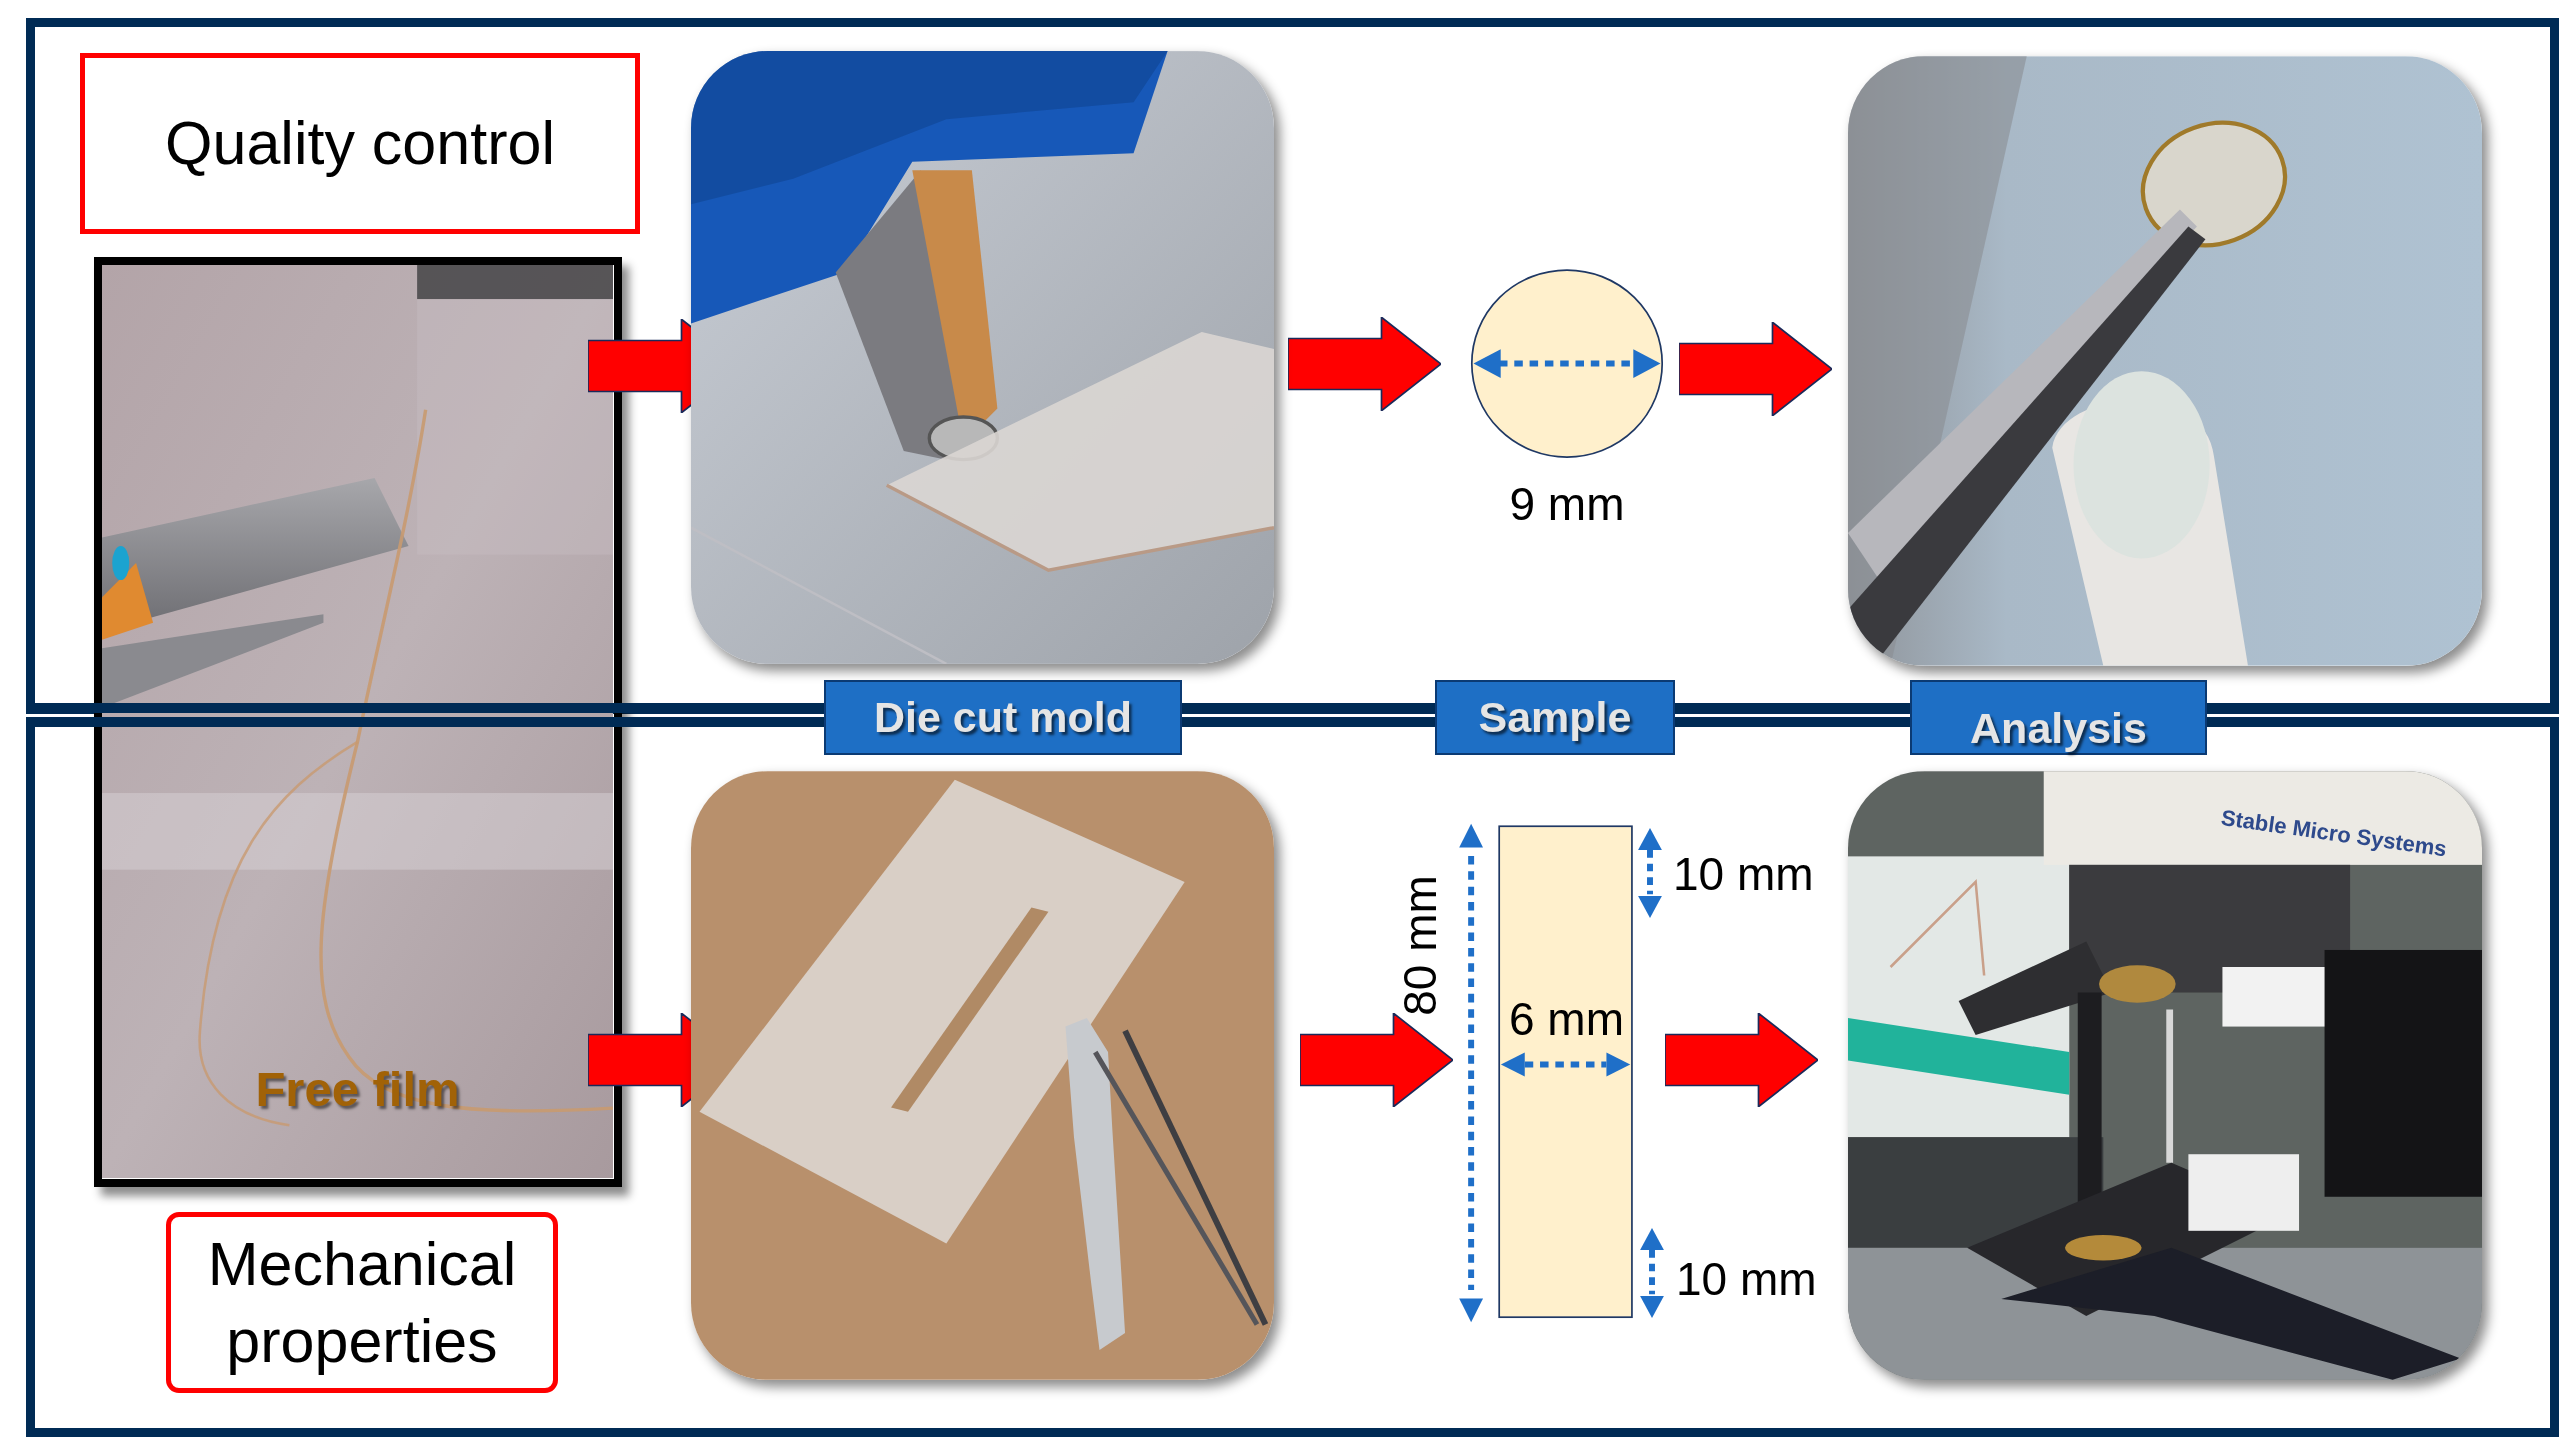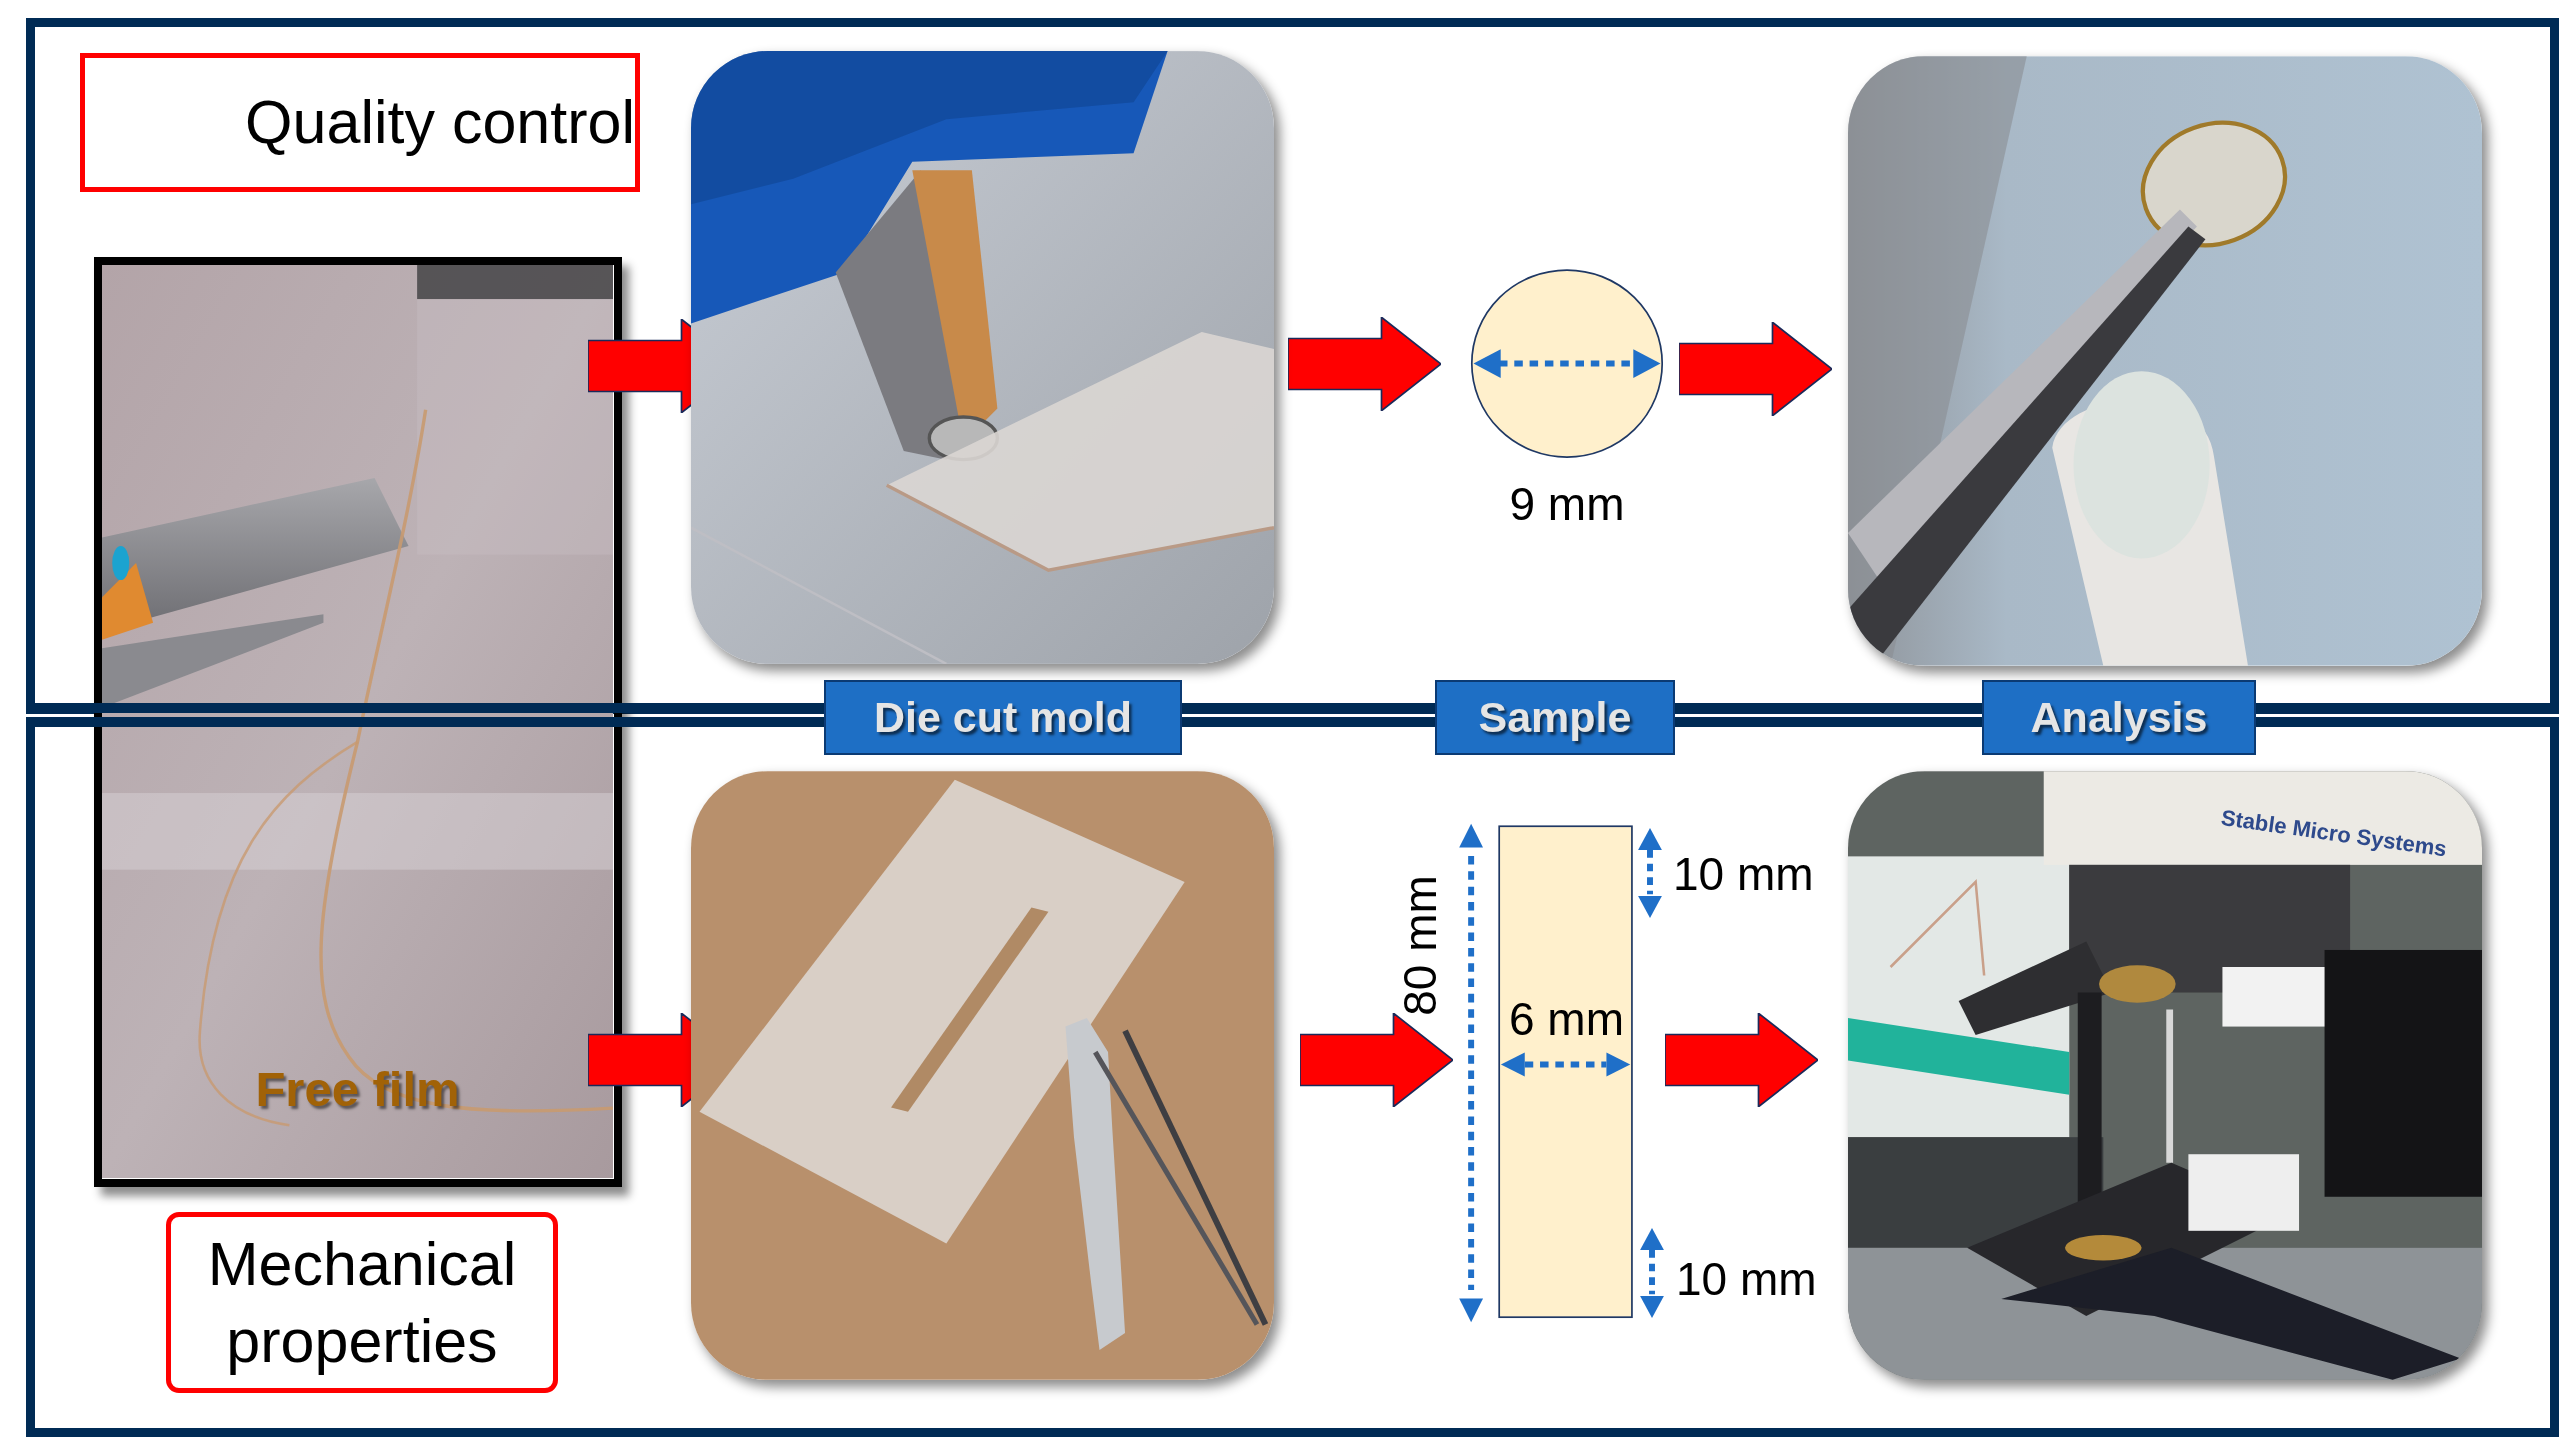--- a/index.html
+++ b/index.html
@@ -13,21 +13,21 @@
   .dimtext{color:#000;font-size:46px;}
   .yellowtxt{color:#a16207;font-weight:bold;font-size:49px;text-shadow:2.6px 2.6px 2.6px rgba(0,0,0,0.5);}
   svg{display:block;}
 </style>
 </head>
 <body>
 
 <div class="abs panel" style="left:25.5px;top:18px;width:2533px;height:696px;"></div>
 <div class="abs panel" style="left:25.5px;top:717px;width:2533px;height:720px;"></div>
 
-<div class="abs redbox" style="left:80px;top:53px;width:560px;height:139px;align-items:flex-end;">
+<div class="abs redbox" style="left:80px;top:53px;width:560px;height:181px;">
   <div>Quality control</div>
 </div>
 
 <div class="abs freefilm" style="left:94px;top:257px;width:528px;height:930px;">
   <svg width="511" height="913" viewBox="0 0 600 1072">
     <defs>
       <linearGradient id="ffbg" x1="0" y1="0" x2="1" y2="1">
         <stop offset="0" stop-color="#B3A4A8"></stop>
         <stop offset="0.5" stop-color="#BDB2B6"></stop>
         <stop offset="1" stop-color="#A89A9E"></stop>
@@ -124,21 +124,21 @@
 
 <div class="abs" style="left:25.5px;top:703px;width:2533px;height:10.2px;background:#002B55;"></div>
 <div class="abs" style="left:25.5px;top:717px;width:2533px;height:10.2px;background:#002B55;"></div>
 
 <div class="abs steplabel" style="left:824px;top:680px;width:358px;height:75px;">
   <span>Die cut mold</span>
 </div>
 <div class="abs steplabel" style="left:1435px;top:680px;width:240px;height:75px;">
   <span>Sample</span>
 </div>
-<div class="abs steplabel" style="left:1982px;top:680px;width:274px;height:75px;">
+<div class="abs steplabel" style="left:1910px;top:680px;width:297px;height:75px;align-items:flex-end;">
   <span>Analysis</span>
 </div>
 
 <div class="abs photo" style="left:691px;top:771px;width:583px;height:609px;">
   <svg width="583" height="609" viewBox="0 0 685 715">
     <rect width="685" height="715" fill="#B8906C"></rect>
     <polygon points="310,10 580,130 300,555 10,400" fill="#D9CFC6"></polygon>
     <polygon points="400,160 420,165 255,400 235,395" fill="#B08A65"></polygon>
     <polygon points="440,300 465,290 490,330 495,420 510,660 480,680 470,600 450,430" fill="#C7CACE"></polygon>
     <line x1="510" y1="305" x2="675" y2="650" stroke="#3E3E42" stroke-width="7"></line>

